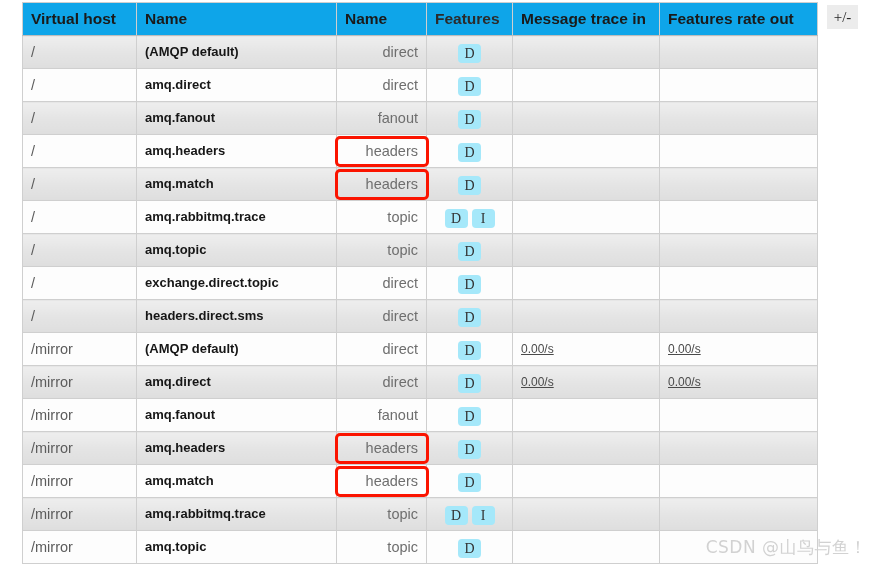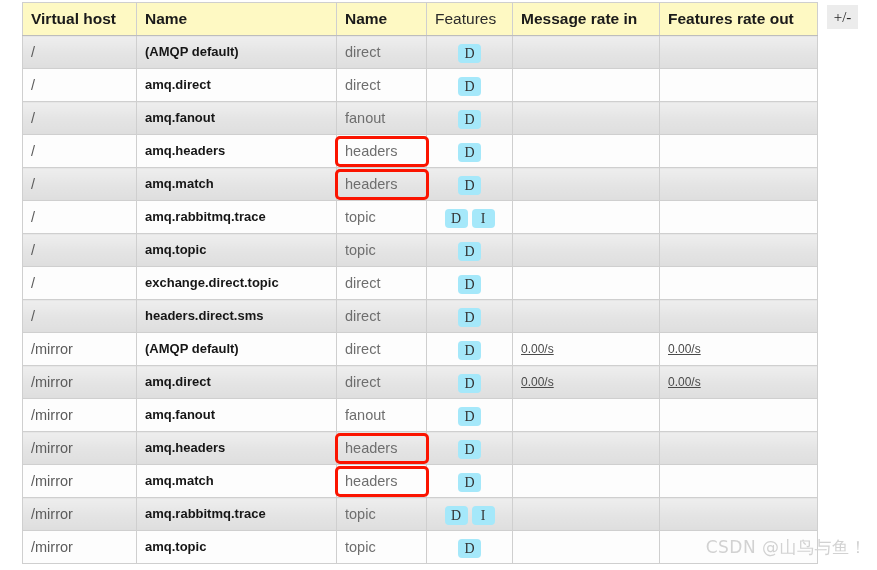--- a/index.html
+++ b/index.html
@@ -42,31 +42,31 @@
     border: 1px solid #cfcfcf;
     padding: 0 8px;
     height: 32px;
     line-height: 32px;
     vertical-align: middle;
     white-space: nowrap;
     overflow: hidden;
   }
 
   table.exchanges thead th {
-    background: #fef9c3;
+    background: #0ea5e9;
     font-weight: bold;
     color: #1a1a1a;
     text-align: left;
     font-size: 15.5px;
     border-top: 1px solid #cfcfcf;
     border-bottom: 1px solid #bdbdbd;
     margin-top: 36px;
   }
   table.exchanges thead th.nosort {
-    font-weight: normal;
+    font-weight: bold;
     color: #2b2b2b;
   }
 
   
   col.c-vhost   { width: 114px; }
   col.c-name    { width: 200px; }
   col.c-type    { width: 90px;  }
   col.c-feat    { width: 86px;  }
   col.c-rin     { width: 147px; }
   col.c-rout    { width: 158px; }
@@ -80,21 +80,21 @@
     text-align: left;
   }
   td.name {
     font-weight: bold;
     color: #161616;
     font-size: 13px;
     text-align: left;
   }
   td.type {
     color: #6e6e6e;
-    text-align: left;
+    text-align: right;
     font-size: 14.5px;
     position: relative;
   }
   td.features {
     text-align: center;
     padding: 0;
   }
   td.rate {
     text-align: left;
     color: #4a4a4a;
@@ -168,21 +168,21 @@
         <col class="c-feat">
           <col class="c-rin">
           <col class="c-rout">
       </colgroup>
       <thead>
         <tr>
           <th>Virtual host</th>
           <th>Name</th>
           <th>Name</th>
           <th class="nosort">Features</th>
-          <th>Message rate in</th>
+          <th>Message trace in</th>
           <th>Features rate out</th>
         </tr>
       </thead>
       <tbody id="tbody">
           <tr class="odd">
             <td class="vhost">/</td>
             <td class="name">(AMQP default)</td>
             <td class="type">direct</td>
             <td class="features"><span class="badge">D</span></td>
             <td class="rate"></td>

